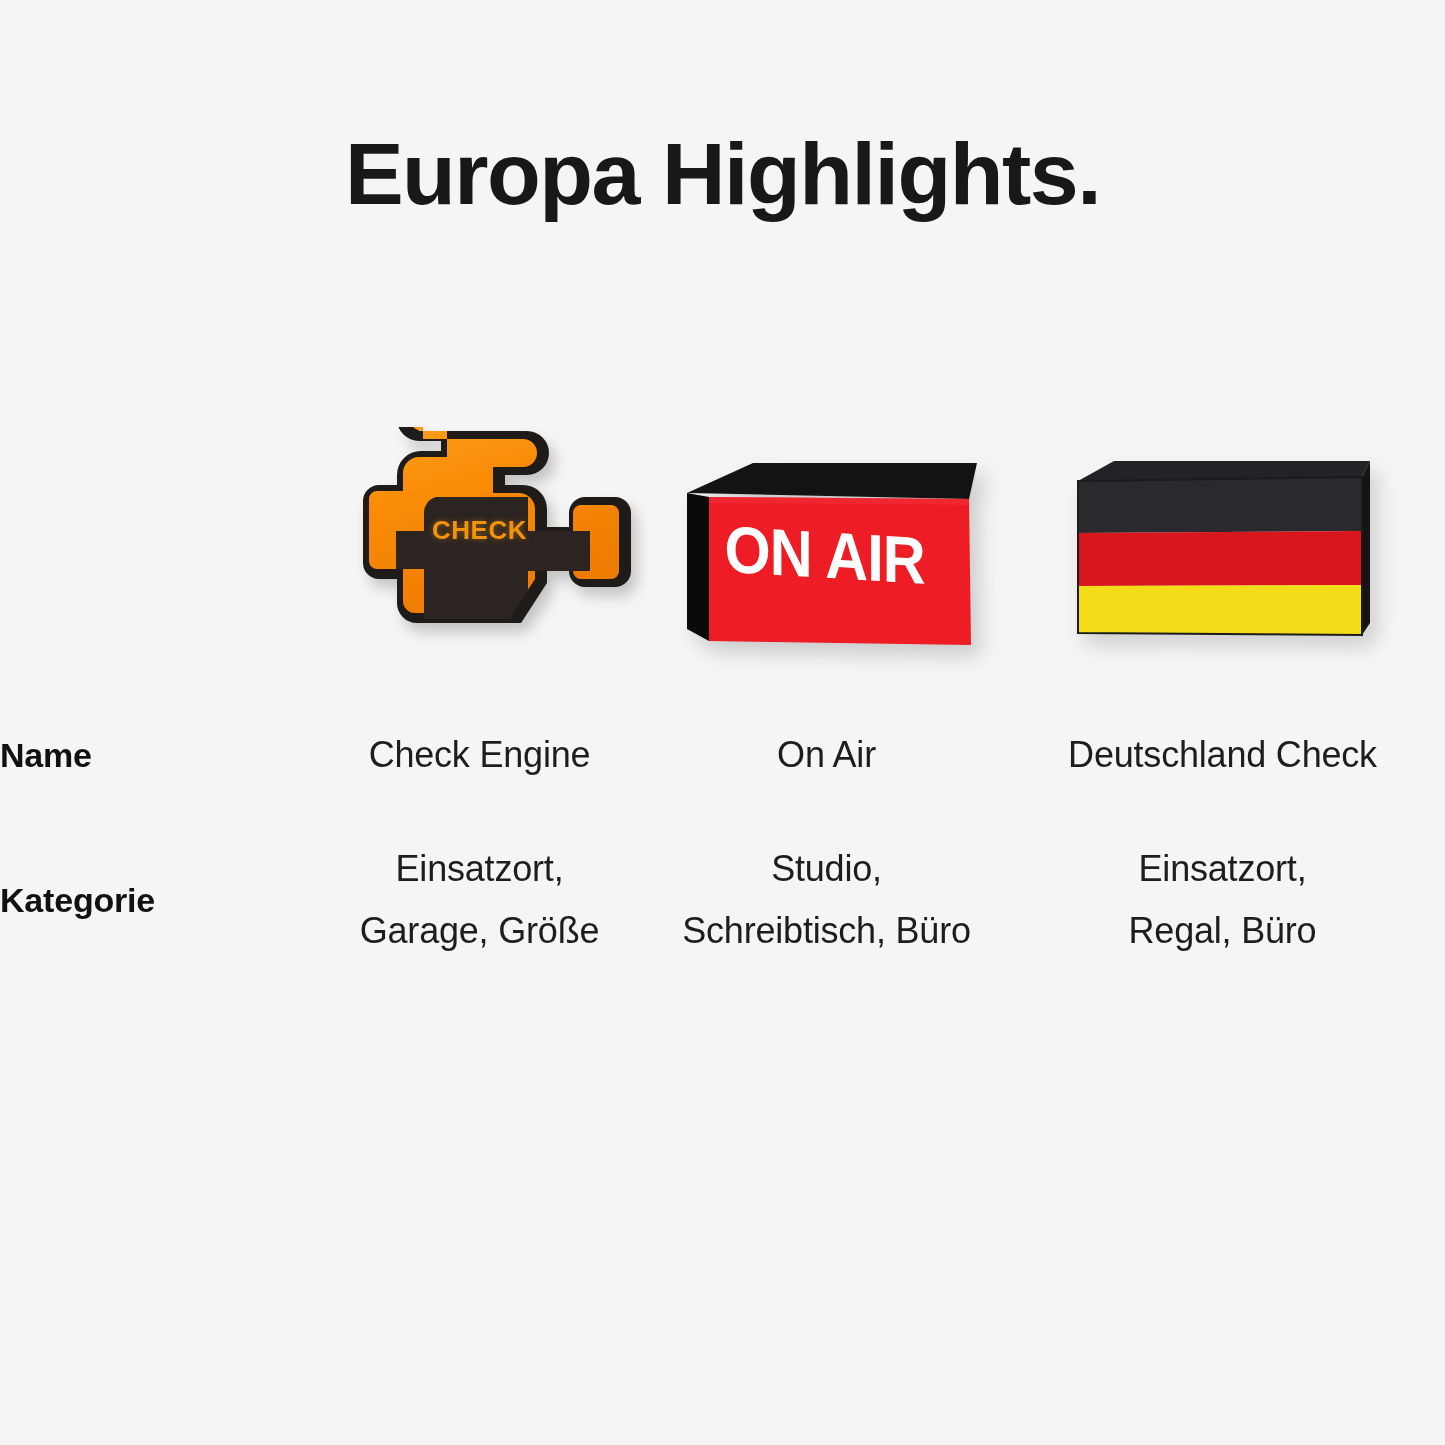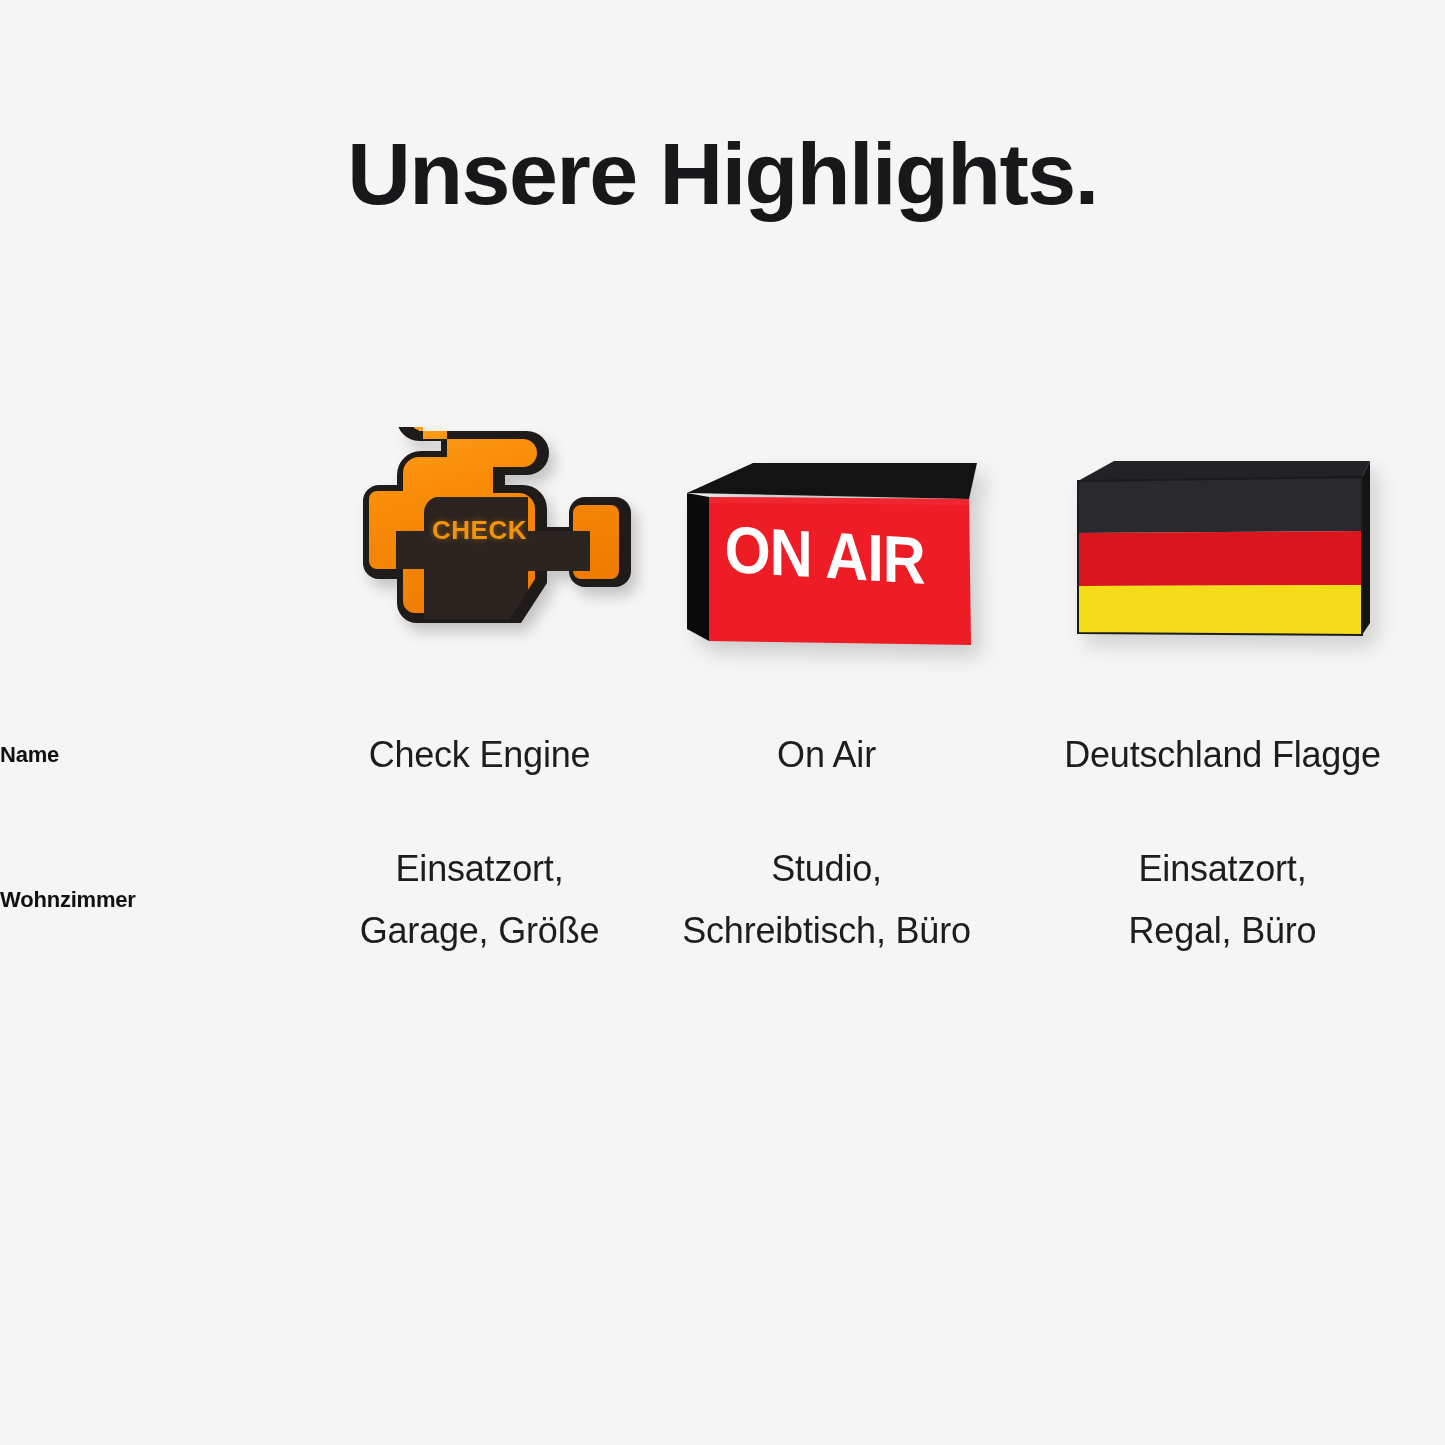--- a/index.html
+++ b/index.html
@@ -130,42 +130,42 @@
   .row-tall td { height: 130px; }
   .row-xtall td { height: 160px; }
 
   .col-label { width: 306px; }
   .col-a { width: 347px; }
   .col-b { width: 347px; }
   .col-c { width: 445px; }
 
   .lbl {
     padding-left: 67px;
-    font-size: 22px;
+    font-size: 34px;
     font-weight: bold;
     color: #111114;
     letter-spacing: -0.2px;
     white-space: nowrap;
   }
   .val {
     text-align: center;
     font-size: 36px;
     font-weight: normal;
     color: #1d1d20;
     letter-spacing: -0.2px;
     line-height: 60px;
   }
   .val.two-line { line-height: 62px; }
 </style>
 </head>
 <body style="background: rgb(245, 245, 245);">
 
 <div class="page">
 
-  <div class="title">Unsere Highlights.</div>
+  <div class="title">Europa Highlights.</div>
 
   <div class="products">
 
     <div class="product-cell cell-label"></div>
 
     <div class="product-cell cell-a">
       <div class="check-engine">
         <svg class="ce-svg" viewBox="0 0 312 228" xmlns="http://www.w3.org/2000/svg">
           <defs>
             <linearGradient id="ceGrad" x1="0" y1="0" x2="0.35" y2="1">
@@ -227,24 +227,24 @@
       <col class="col-label">
         <col class="col-a">
         <col class="col-b">
         <col class="col-c">
     </colgroup>
     <tbody>
       <tr class="row-tall">
         <td class="lbl">Name</td>
         <td class="val">Check Engine</td>
         <td class="val">On Air</td>
-        <td class="val">Deutschland Flagge</td>
+        <td class="val">Deutschland Check</td>
       </tr>
       <tr class="row-xtall">
-        <td class="lbl">Wohnzimmer</td>
+        <td class="lbl">Kategorie</td>
         <td class="val two-line">
           <div>Einsatzort,</div>
           <div>Garage, Größe</div>
         </td>
         <td class="val two-line">
           <div>Studio,</div>
           <div>Schreibtisch, Büro</div>
         </td>
         <td class="val two-line">
           <div>Einsatzort,</div>

